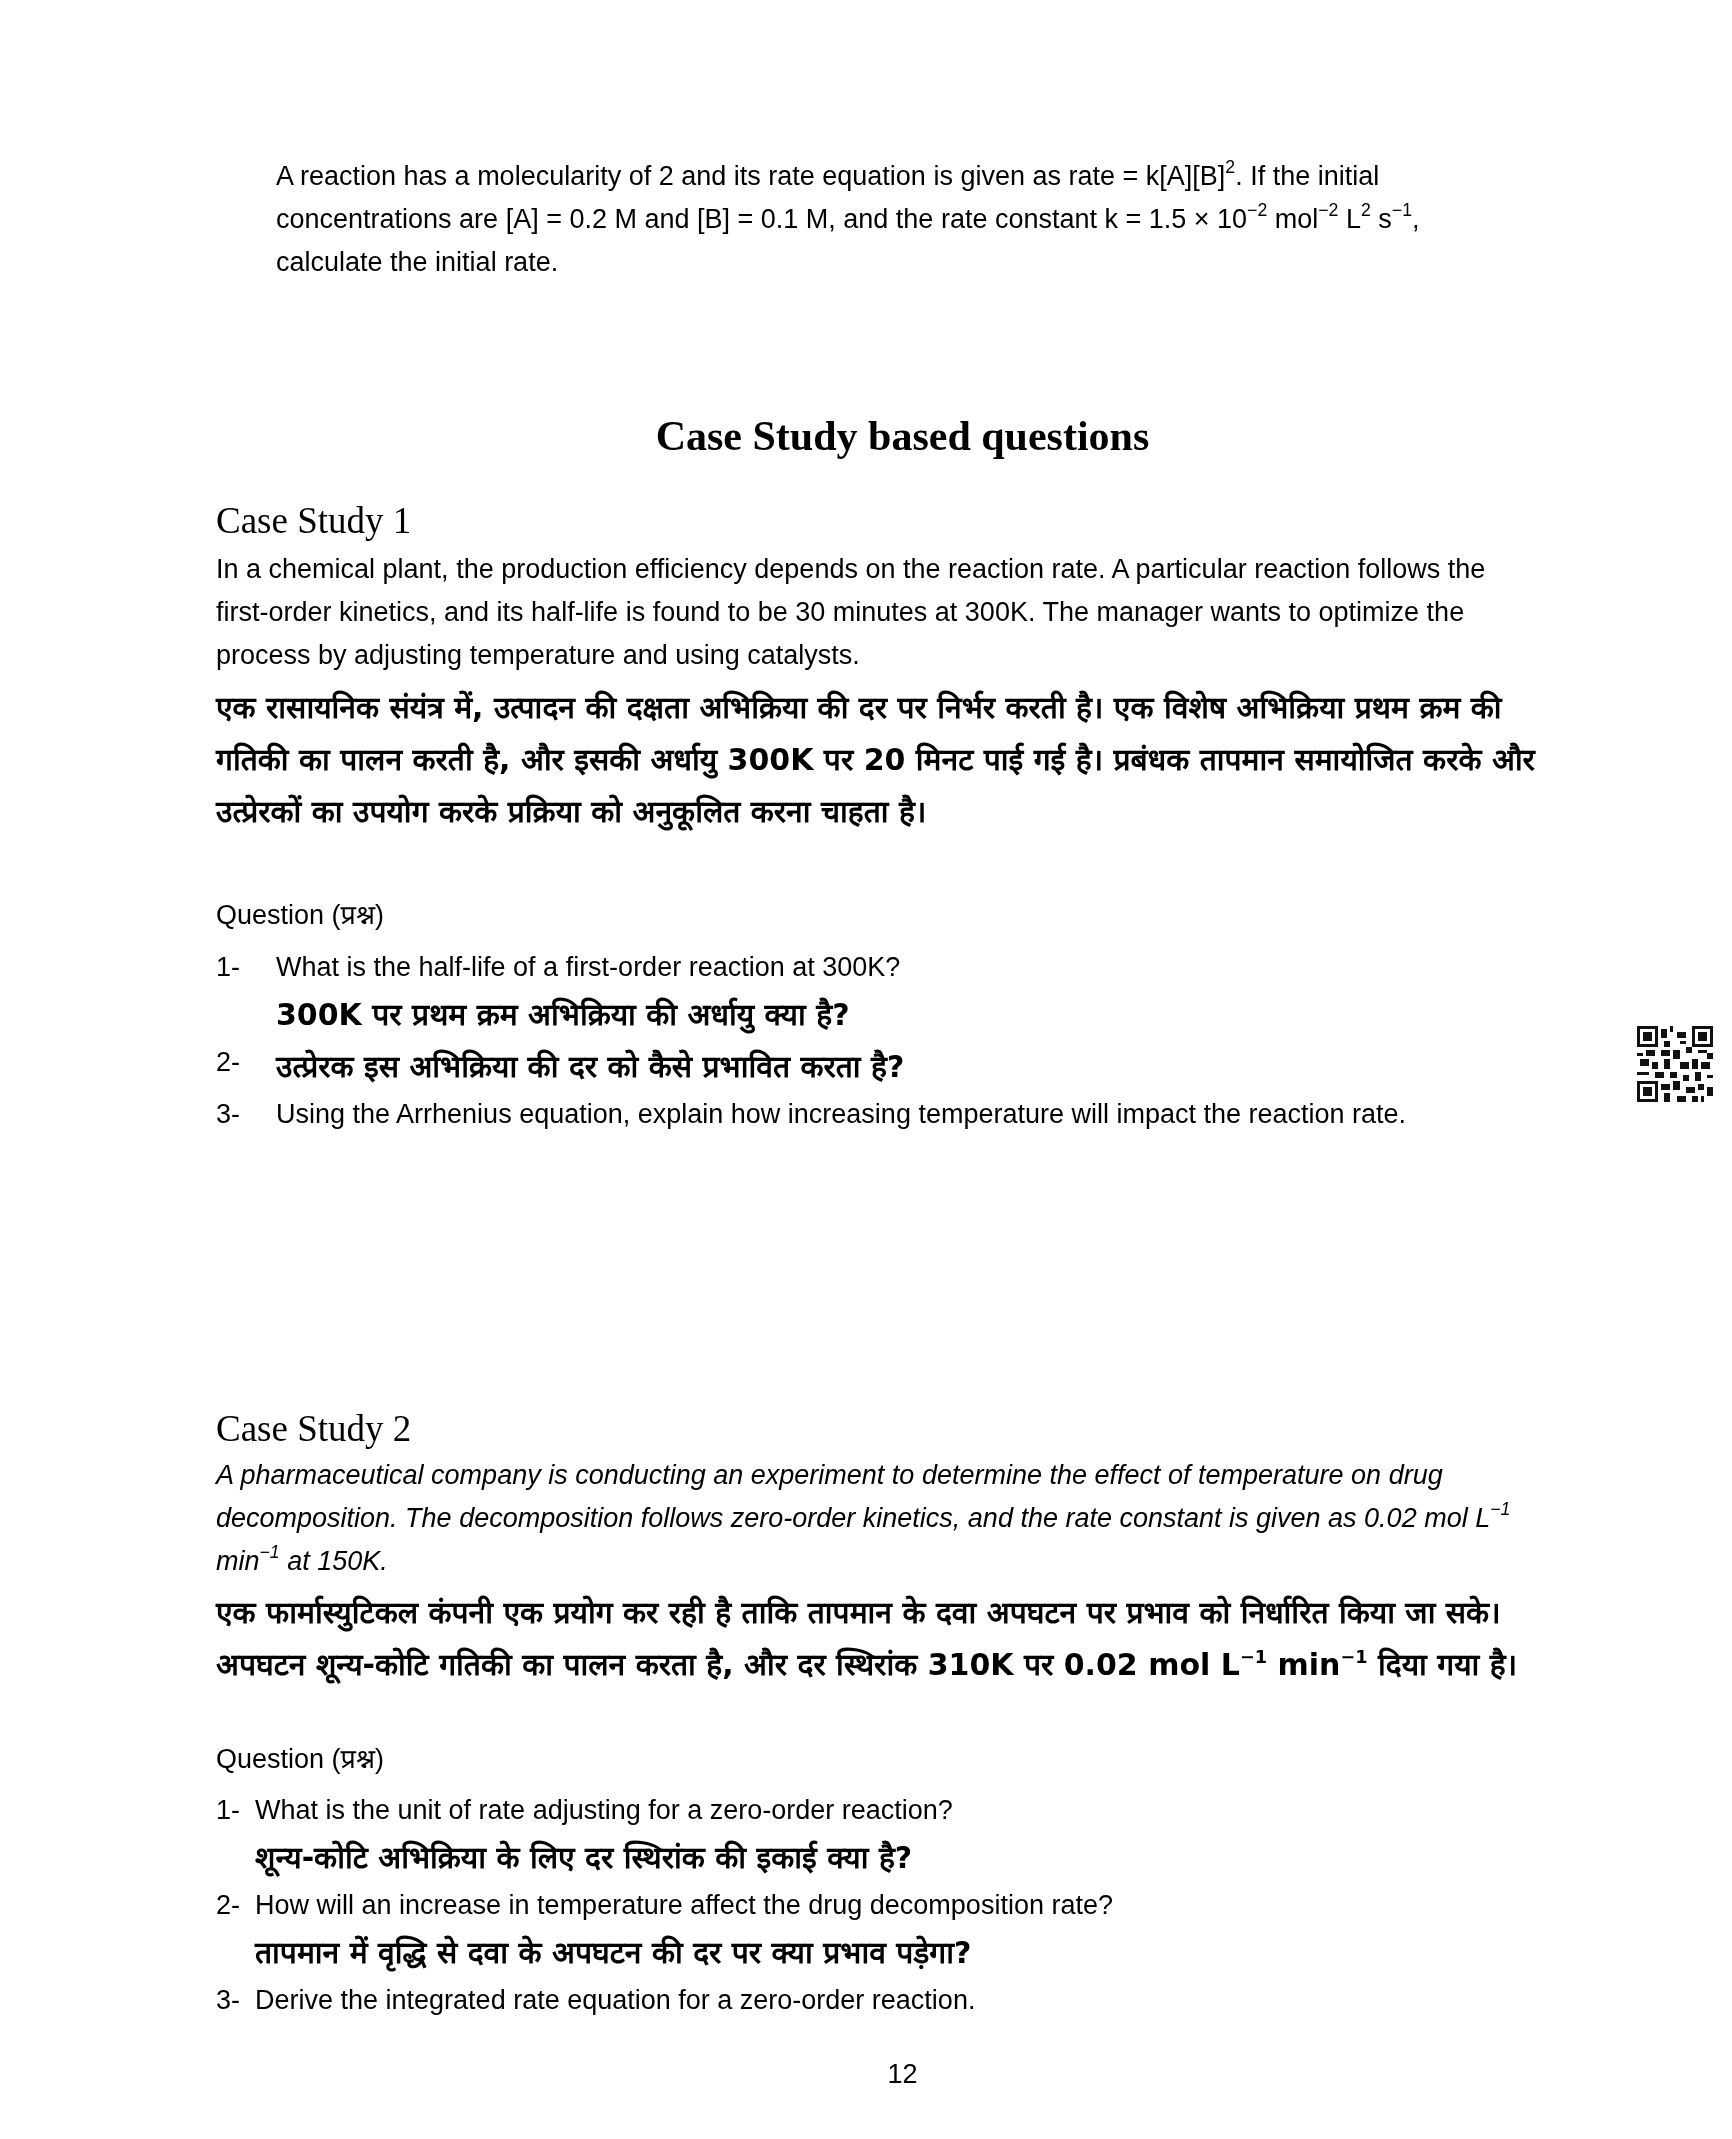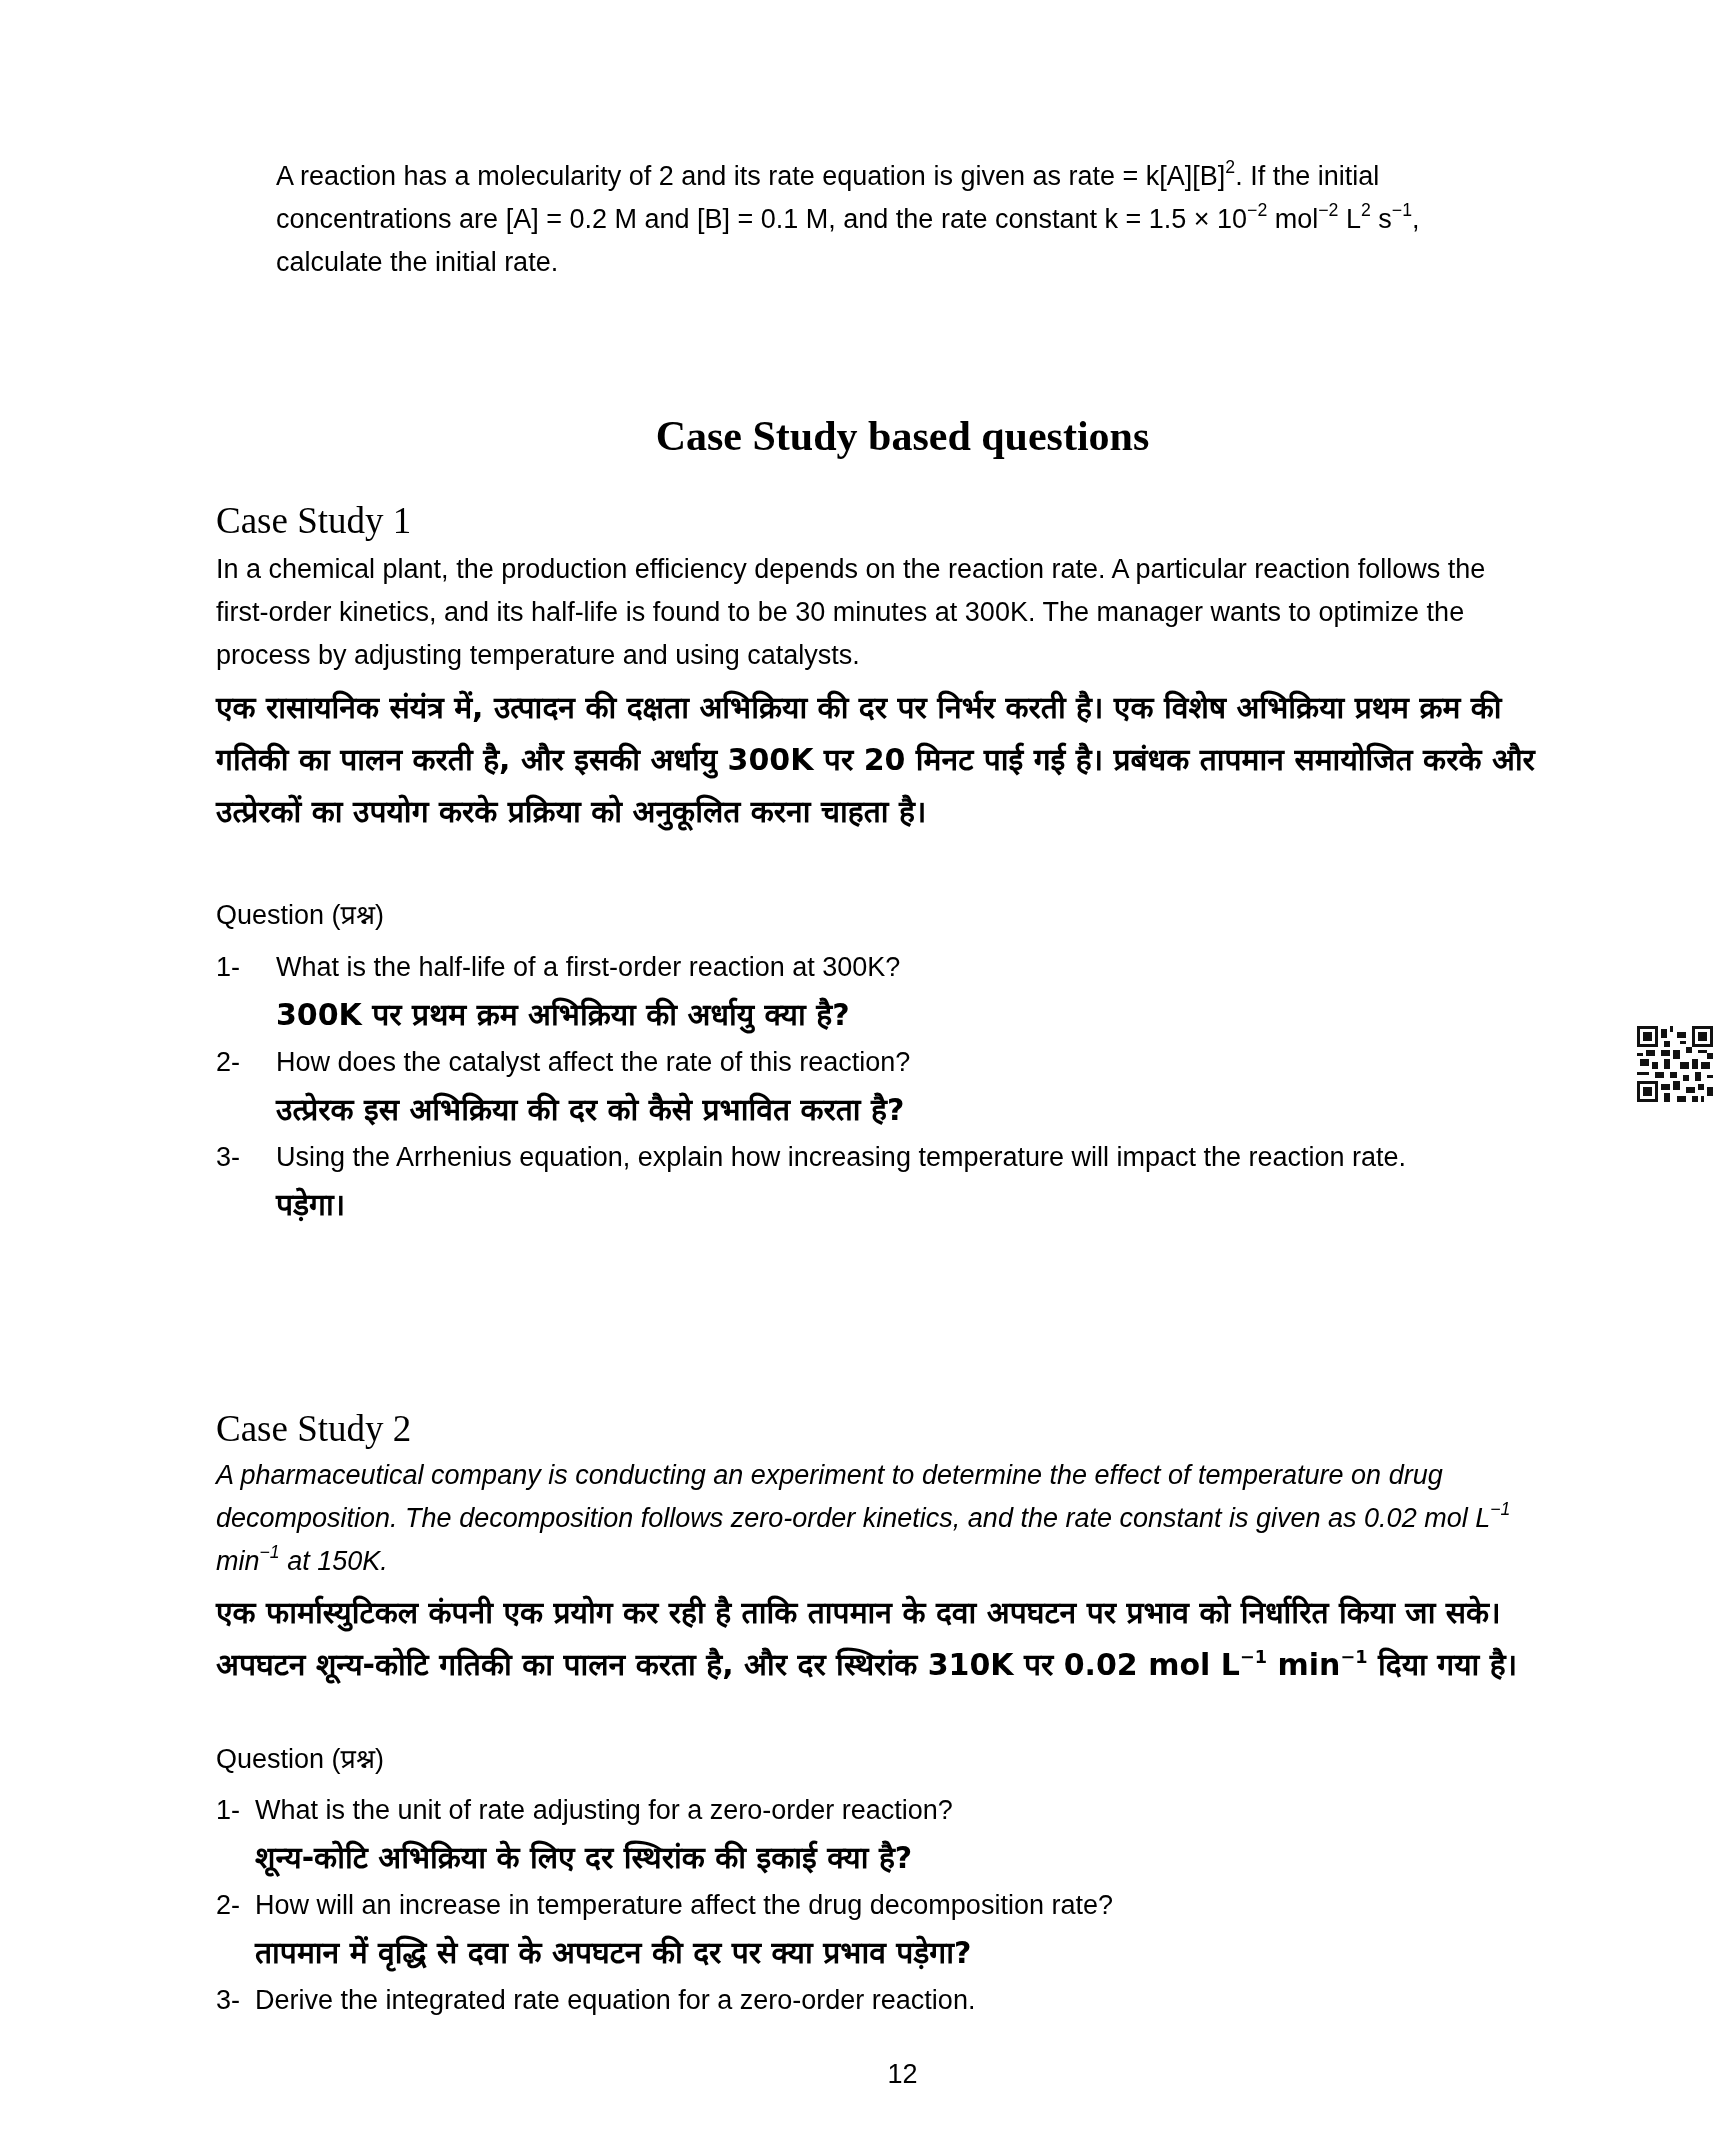--- a/index.html
+++ b/index.html
@@ -58,29 +58,27 @@
     <div class="qitem">
       <span class="qnum txt">1-</span>
       <div class="qbody">
         <p class="txt">What is the half-life of a first-order reaction at 300K?</p>
         <p class="hin">300K पर प्रथम क्रम अभिक्रिया की अर्धायु क्या है?</p>
       </div>
     </div>
     <div class="qitem">
       <span class="qnum txt">2-</span>
       <div class="qbody">
-        <p class="txt">How does the catalyst affect the rate of this reaction?</p>
         <p class="hin">उत्प्रेरक इस अभिक्रिया की दर को कैसे प्रभावित करता है?</p>
       </div>
     </div>
     <div class="qitem">
       <span class="qnum txt">3-</span>
       <div class="qbody">
         <p class="txt">Using the Arrhenius equation, explain how increasing temperature will impact the reaction rate.</p>
-        <p class="hin">पड़ेगा।</p>
       </div>
     </div>
   </div>
 
   <div class="qr">
     <svg width="76" height="76" viewBox="0 0 25 25" shape-rendering="crispEdges">
       <rect width="25" height="25" fill="#fff"></rect>
       <g fill="#111">
         <rect x="0" y="0" width="7" height="7"></rect>
           <rect x="18" y="0" width="7" height="7"></rect>

